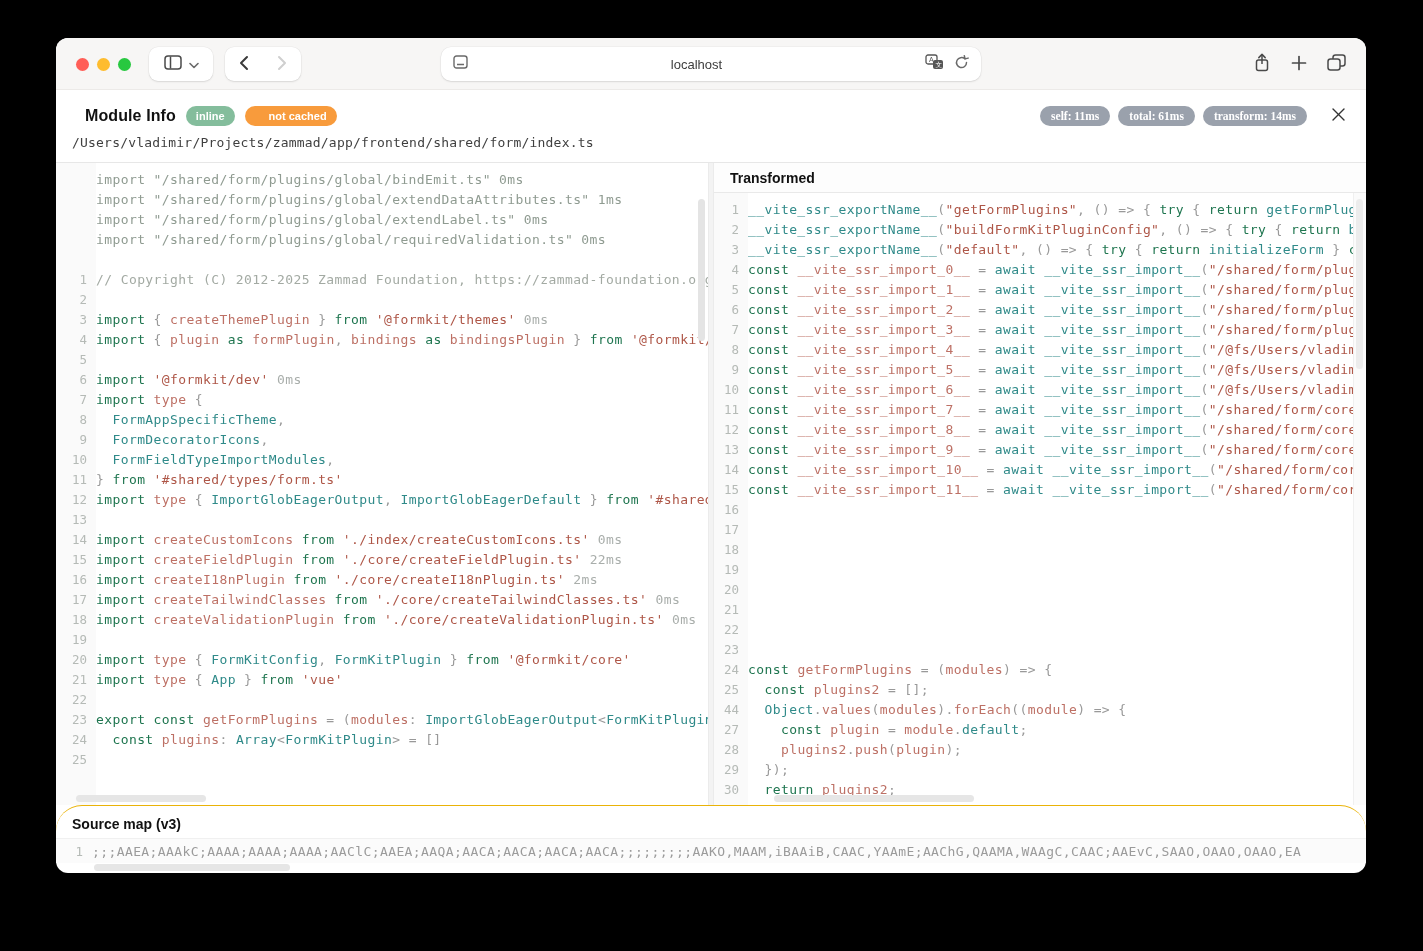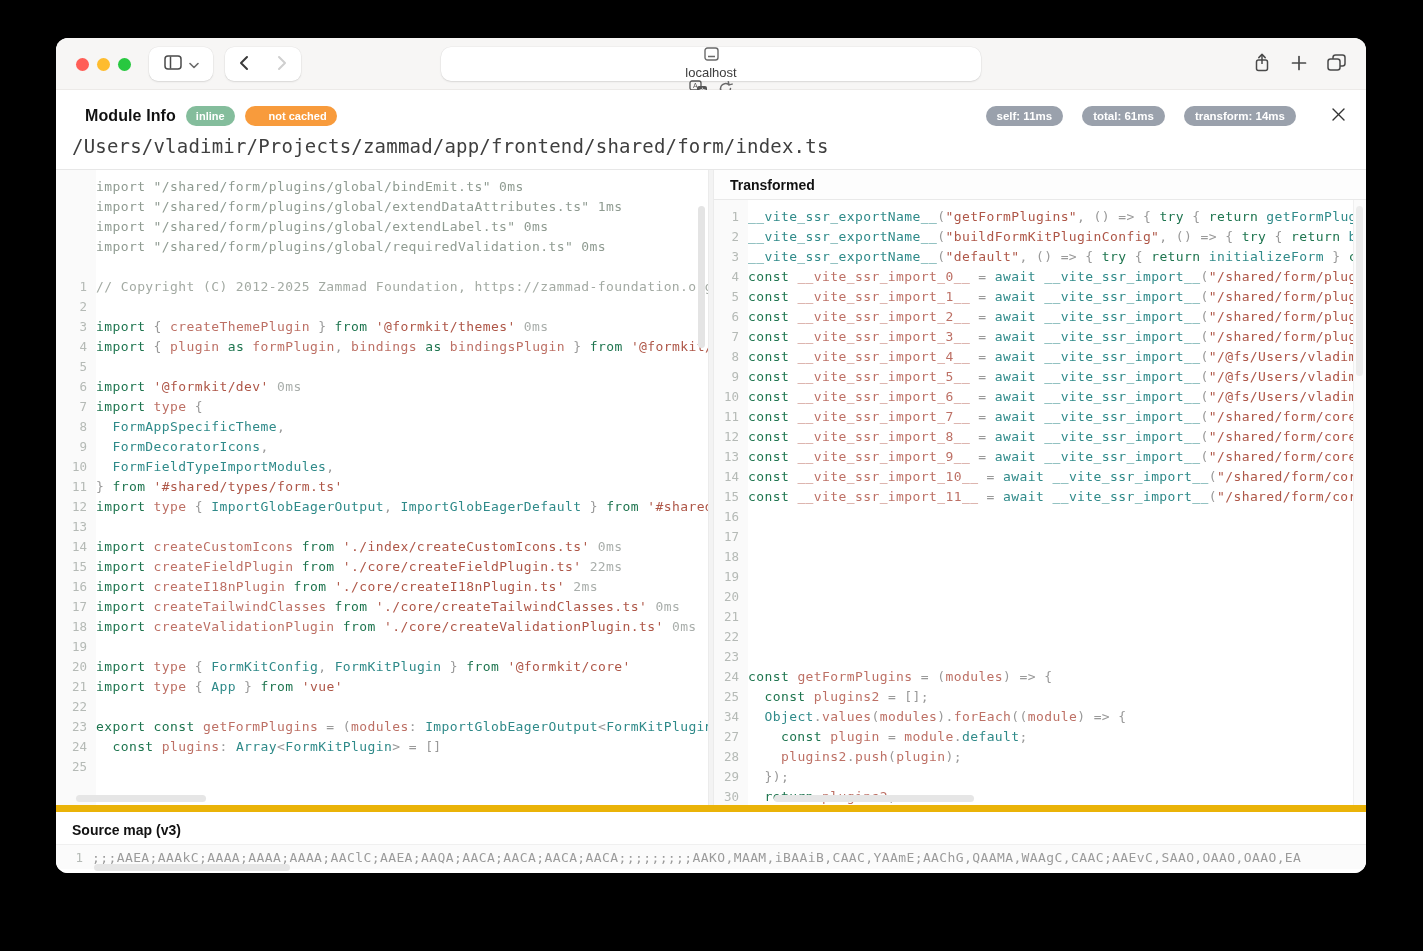--- a/index.html
+++ b/index.html
@@ -9,37 +9,37 @@
   
   .toolbar { position:relative; height:52px; flex:none; background:#f7f6f5; border-bottom:1px solid #eceae8; }
   .tb-left { position:absolute; left:20px; top:0; height:52px; display:flex; align-items:center; }
   .lights { display:flex; gap:8px; margin-right:18px; }
   .light { width:13px; height:13px; border-radius:50%; }
   .l-red{ background:#ff5e57; } .l-yellow{ background:#febc2e; } .l-green{ background:#28c840; }
   .pill { background:#fff; border-radius:9px; height:34px; display:flex; align-items:center; box-shadow:0 0 0 .5px rgba(0,0,0,.05), 0 1px 2px rgba(0,0,0,.10); }
   .pill-sidebar { width:64px; justify-content:center; gap:7px; margin-right:12px; }
   .pill-nav { width:76px; justify-content:space-around; }
   .nav-btn { width:34px; text-align:center; background:none; border:none; cursor:pointer; display:flex; align-items:center; justify-content:center; }
-  .addr { position:absolute; left:50%; top:9px; transform:translateX(-50%); width:540px; height:34px; background:#fff; border-radius:10px; box-shadow:0 0 0 .5px rgba(0,0,0,.05), 0 1px 2px rgba(0,0,0,.10); display:flex; align-items:center; padding:0 12px;flex-direction:column; }
+  .addr { position:absolute; left:50%; top:9px; transform:translateX(-50%); width:540px; height:34px; background:#fff; border-radius:10px; box-shadow:0 0 0 .5px rgba(0,0,0,.05), 0 1px 2px rgba(0,0,0,.10); display:flex; align-items:center; padding:0 12px; }
   .addr-url { flex:1; text-align:center; font-size:13px; color:#3c3c3c; }
   .addr-right { display:flex; align-items:center; gap:10px; }
   .tb-right { position:absolute; right:20px; top:0; height:52px; display:flex; align-items:center; gap:20px; }
   .icon-btn { background:none; border:none; cursor:pointer; display:flex; align-items:center; justify-content:center; padding:0; }
 
   
   .mod-header { flex:none; padding:16px 20px 12px 16px; background:#fff; position:relative; }
   .mod-row { display:flex; align-items:center; }
   .mod-title { font-size:16px; font-weight:bold; color:#111; letter-spacing:.1px;margin-left:13px; }
   .badge { border-radius:20px; color:#fff; font-size:11px; font-weight:bold; padding:4px 10px; margin-left:10px; }
   .b-inline { background:#84bd9c; }
   .b-notcached { background:#f89b3c;padding-left:24px; }
-  .mod-right { margin-left:auto; display:flex; align-items:center; gap:19px; }
+  .mod-right { margin-left:auto; display:flex; align-items:center; gap:8px;font-family:Liberation Serif, serif; }
   .b-timing { background:#9aa1ac; border-radius:20px; color:#fff; font-size:11.5px; font-weight:bold; padding:4px 11px; margin:0; }
   .close-btn { background:none; border:none; cursor:pointer; margin-left:16px; display:flex; align-items:center; }
-  .mod-path { margin-top:9px; font-family:"DejaVu Sans Mono", monospace; font-size:19px; color:#3f3f3f; letter-spacing:.2px; }
+  .mod-path { margin-top:9px; font-family:"DejaVu Sans Mono", monospace; font-size:13px; color:#3f3f3f; letter-spacing:.2px; }
 
   
   .panels { flex:1; min-height:0; display:flex; border-top:1px solid #e7e7e7; }
   .panel { flex:1; min-width:0; display:flex; flex-direction:column; position:relative; overflow:hidden; }
   .panel-divider { flex:none; width:6px; background:#f3f3f3; border-left:1px solid #ebebeb; border-right:1px solid #ebebeb; }
   .panel-head { flex:none; height:30px; background:#fdfdfd; border-bottom:1px solid #e9e9e9; display:flex; align-items:center; padding:0 16px; font-size:14px; font-weight:bold; color:#111; }
   .code { flex:1; min-height:0; overflow:hidden; padding-top:6px; background:linear-gradient(to right, #fafafa 40px, #ffffff 40px); }
   .panel-t .code { background:linear-gradient(to right, #fafafa 34px, #ffffff 34px); }
 
   .cl { height:20px; display:flex; align-items:center; font-family:"DejaVu Sans Mono", monospace; }
@@ -58,21 +58,21 @@
 
   .v-track { position:absolute; right:0; top:30px; bottom:0; width:13px; background:#fbfbfb; border-left:1px solid #f0f0f0; }
   .thumb-v { position:absolute; width:7px; border-radius:4px; background:#e4e4e4; }
   .thumb-h { position:absolute; height:7px; border-radius:4px; background:#e6e6e6; }
   .src-vthumb { right:3px; top:36px; height:142px; }
   .tr-vthumb { right:3px; top:36px; height:170px; background:#ececec; }
   .src-hthumb { left:20px; bottom:3px; width:130px; }
   .tr-hthumb { left:60px; bottom:3px; width:200px; }
 
   
-  .smap { flex:none; height:68px; border-top:7px solid #eab308; background:#fff; position:relative; }
+  .smap { flex:none; height:68px; border-top:1px solid #eab308; background:#fff; position:relative;border-radius:26px; }
   .smap-title { padding:10px 16px 6px 16px; font-size:14px; font-weight:bold; color:#111; }
   .smap-code { background:#fbfbfb; border-top:1px solid #f0f0f0; padding:2px 0; }
   .smap-code .ln { width:36px; }
   .smap-hthumb { left:38px; bottom:2px; width:196px; }
 </style>
 </head>
 <body>
 
 <div class="window">
 
@@ -410,21 +410,21 @@
           </div>
           <div class="cl">
             <span class="ln">24</span>
             <span class="cd"><span class="tk-k">const </span><span class="tk-i">getFormPlugins</span><span class="tk-p"> = (</span><span class="tk-i">modules</span><span class="tk-p">) =&gt; {</span></span>
           </div>
           <div class="cl">
             <span class="ln">25</span>
             <span class="cd"><span class="tk-k">  const </span><span class="tk-i">plugins2</span><span class="tk-p"> = [];</span></span>
           </div>
           <div class="cl">
-            <span class="ln">34</span>
+            <span class="ln">44</span>
             <span class="cd"><span class="tk-p">  </span><span class="tk-t">Object</span><span class="tk-p">.</span><span class="tk-i">values</span><span class="tk-p">(</span><span class="tk-i">modules</span><span class="tk-p">).</span><span class="tk-i">forEach</span><span class="tk-p">((</span><span class="tk-i">module</span><span class="tk-p">) =&gt; {</span></span>
           </div>
           <div class="cl">
             <span class="ln">27</span>
             <span class="cd"><span class="tk-k">    const </span><span class="tk-i">plugin</span><span class="tk-p"> = </span><span class="tk-i">module</span><span class="tk-p">.</span><span class="tk-t">default</span><span class="tk-p">;</span></span>
           </div>
           <div class="cl">
             <span class="ln">28</span>
             <span class="cd"><span class="tk-p">    </span><span class="tk-i">plugins2</span><span class="tk-p">.</span><span class="tk-i">push</span><span class="tk-p">(</span><span class="tk-i">plugin</span><span class="tk-p">);</span></span>
           </div>

